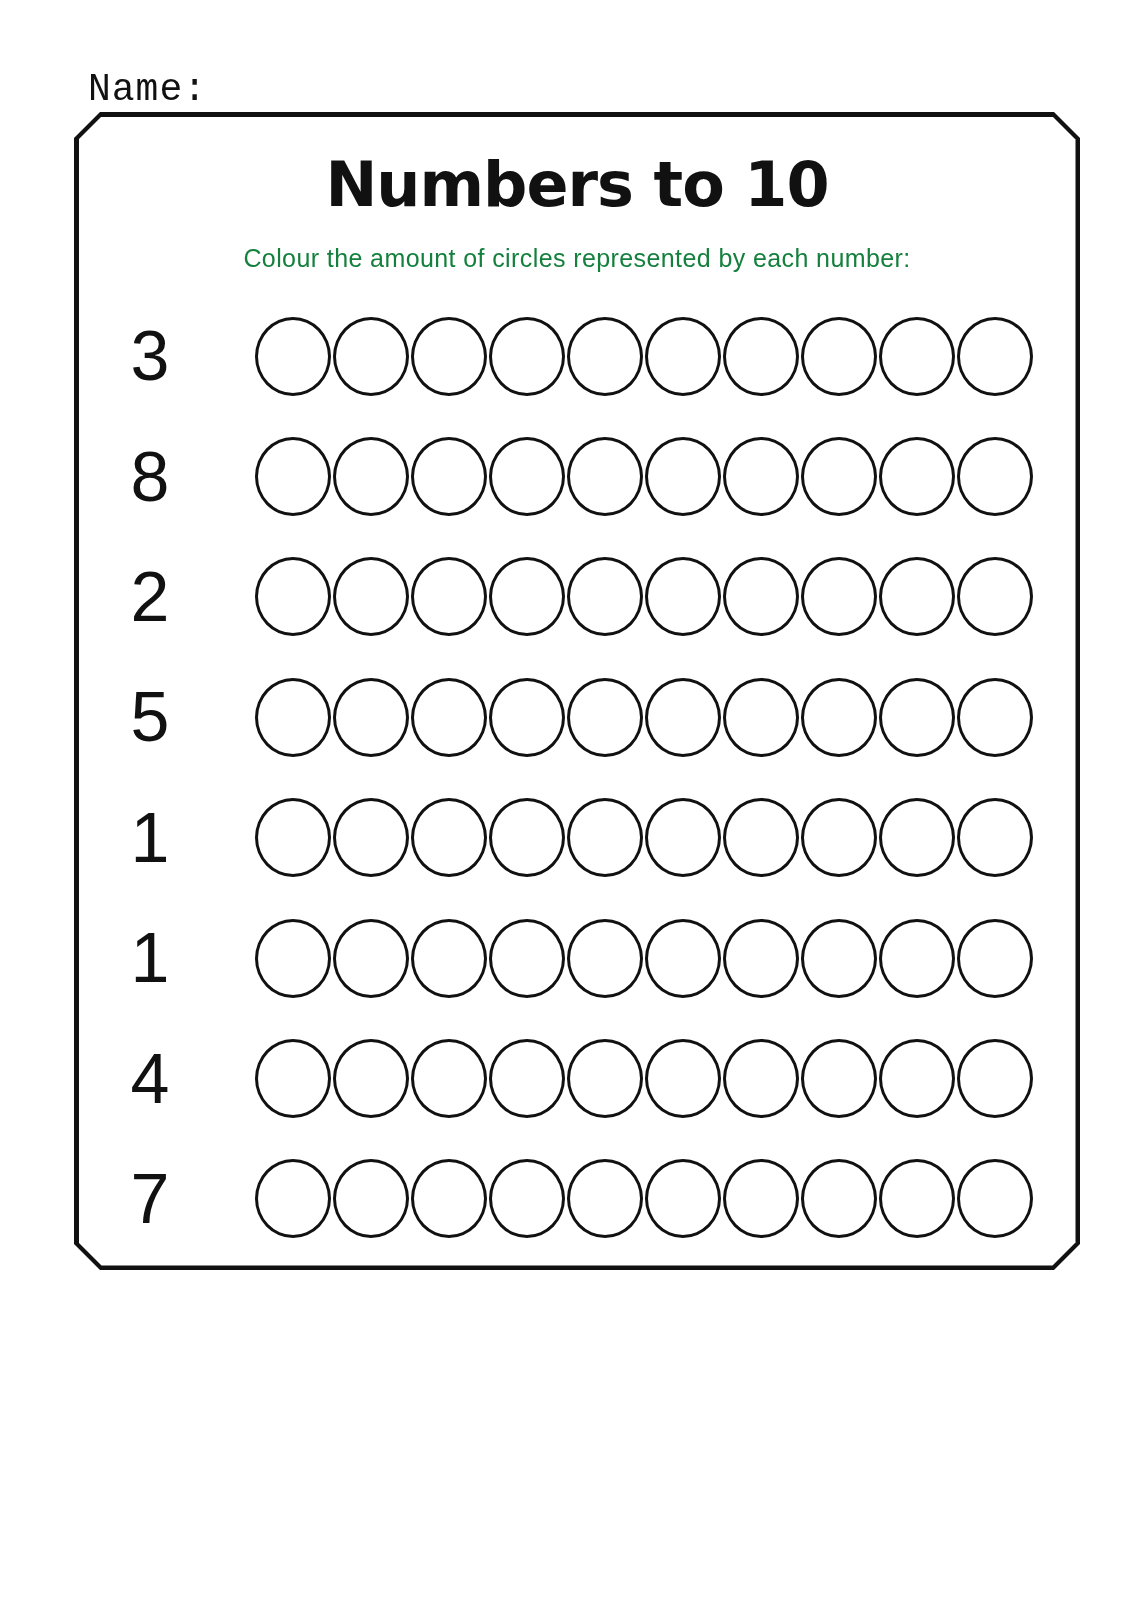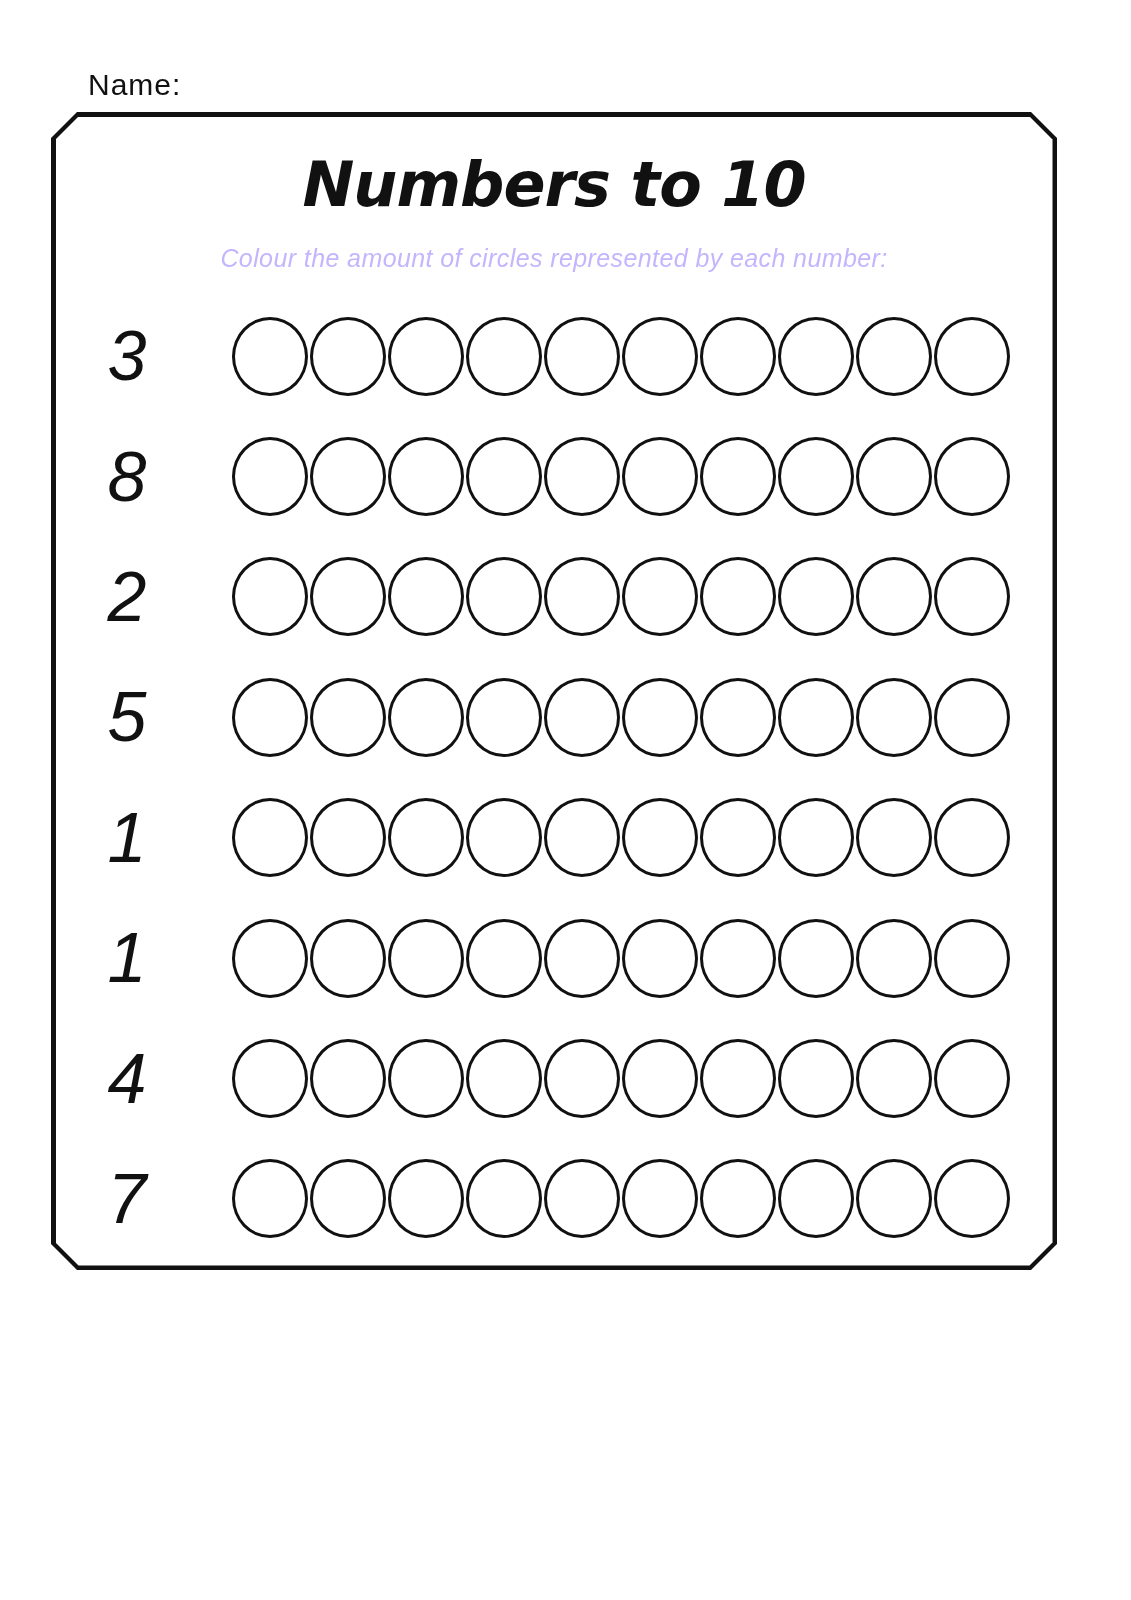--- a/index.html
+++ b/index.html
@@ -14,36 +14,36 @@
     height:1600px;
     background:var(--paper);
     font-family:"Liberation Sans", sans-serif;
     color:var(--ink);
     overflow:hidden;
   }
   .name-label{
     position:absolute;
     left:88px;
     top:68px;
-    font-size:30px;
+    font-size:38px;
     letter-spacing:1px;
     color:var(--ink);
+    font-family:Liberation Mono, monospace;
   }
   
   .frame-outer{
     position:absolute;
-    left:51px;
+    left:74px;
     top:112px;
     width:1006px;
     height:1158px;
     background:var(--ink);
     clip-path:polygon(26px 0, calc(100% - 26px) 0, 100% 26px,
                       100% calc(100% - 26px), calc(100% - 26px) 100%,
                       26px 100%, 0 calc(100% - 26px), 0 26px);
-    font-style:italic;
   }
   .frame-inner{
     position:absolute;
     inset:4.5px;
     background:var(--paper);
     clip-path:polygon(23px 0, calc(100% - 23px) 0, 100% 23px,
                       100% calc(100% - 23px), calc(100% - 23px) 100%,
                       23px 100%, 0 calc(100% - 23px), 0 23px);
   }
   .content{
@@ -63,21 +63,21 @@
     color:var(--ink);
   }
   .instruction{
     position:absolute;
     top:132px;
     left:0;
     width:100%;
     text-align:center;
     font-size:25px;
     letter-spacing:0.4px;
-    color:#c4b5fd;
+    color:#15803d;
   }
   .rows{
     position:absolute;
     top:184px;
     left:0;
     right:0;
   }
   .row{
     height:120.4px;
     display:flex;

